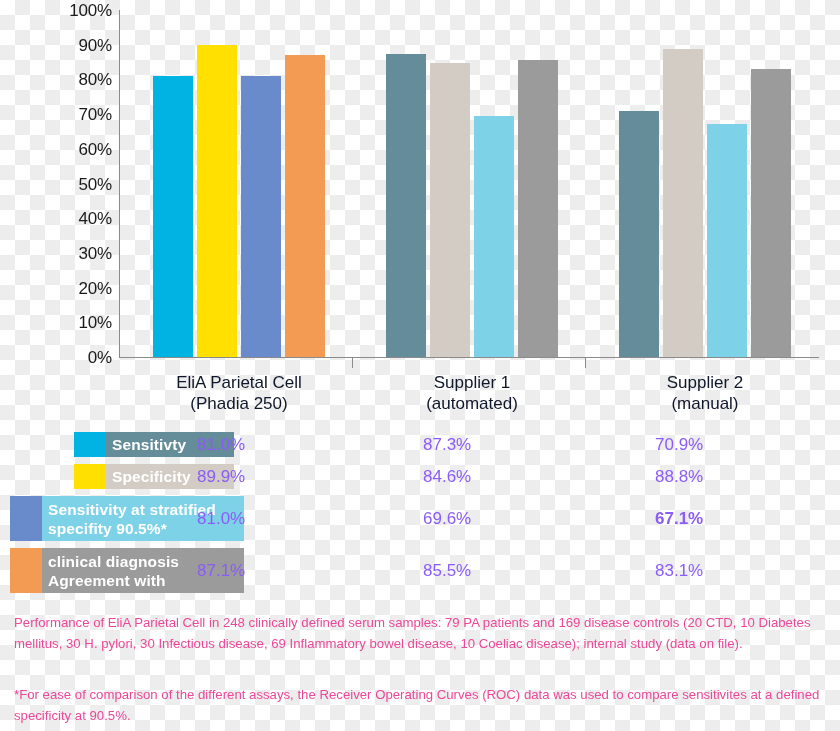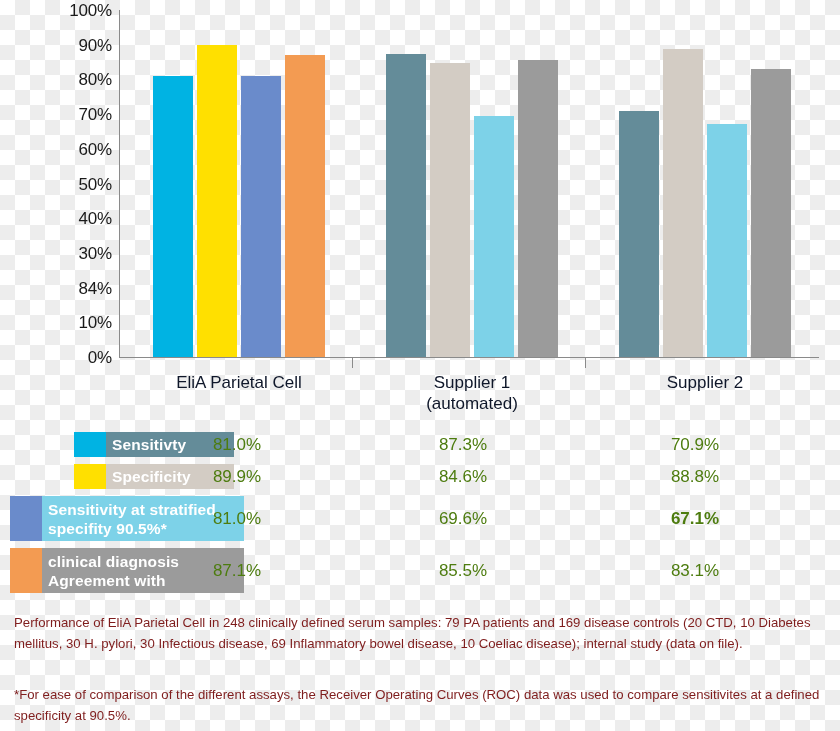--- a/index.html
+++ b/index.html
@@ -148,56 +148,55 @@
   }
   .legend-values {
     position: relative;
     flex: 1 1 auto;
   }
   .legend-value {
     position: absolute;
     top: 50%;
     transform: translateY(-50%);
     font-size: 17px;
-    color: #4d7c0f;
-    text-align: center;
+    color: #8b5cf6;
     white-space: nowrap;
   }
 
   
   .footnotes {
     position: absolute;
     left: 14px;
     top: 612px;
     width: 814px;
   }
   .footnote {
     font-size: 13.2px;
     line-height: 21px;
-    color: #7f1d1d;
+    color: #ec4899;
   }
   .footnote.second { margin-top: 30px; }
 </style>
 </head>
 <body>
 
 <div id="figure">
 
   <div class="plot-wrap">
 
     <div class="y-axis-labels" id="y-axis-labels">
         <div class="y-tick-label" style="top: 6px;">100%</div>
         <div class="y-tick-label" style="top: 40.7px;">90%</div>
         <div class="y-tick-label" style="top: 75.4px;">80%</div>
         <div class="y-tick-label" style="top: 110.1px;">70%</div>
         <div class="y-tick-label" style="top: 144.8px;">60%</div>
         <div class="y-tick-label" style="top: 179.5px;">50%</div>
         <div class="y-tick-label" style="top: 214.2px;">40%</div>
         <div class="y-tick-label" style="top: 248.9px;">30%</div>
-        <div class="y-tick-label" style="top: 283.6px;">84%</div>
+        <div class="y-tick-label" style="top: 283.6px;">20%</div>
         <div class="y-tick-label" style="top: 318.3px;">10%</div>
         <div class="y-tick-label" style="top: 353px;">0%</div>
       </div>
 
     <div class="axis-line-y"></div>
     <div class="axis-line-x"></div>
     <div class="axis-tick" style="left:352px;"></div>
     <div class="axis-tick" style="left:585px;"></div>
 
     <div class="bars-area" id="bars-area">
@@ -217,27 +216,29 @@
           <div class="bar" style="height: 246.023px; background: rgb(100, 140, 153);"></div>
           <div class="bar" style="height: 308.136px; background: rgb(211, 204, 196);"></div>
           <div class="bar" style="height: 232.837px; background: rgb(125, 210, 232);"></div>
           <div class="bar" style="height: 288.357px; background: rgb(155, 155, 155);"></div>
         </div>
       </div>
 
     <div class="group-labels" id="group-labels">
         <div class="group-label" style="left: 27px; width: 186px;">
           <span>EliA Parietal Cell</span>
+          <span>(Phadia 250)</span>
         </div>
         <div class="group-label" style="left: 260px; width: 186px;">
           <span>Supplier 1</span>
           <span>(automated)</span>
         </div>
         <div class="group-label" style="left: 493px; width: 186px;">
           <span>Supplier 2</span>
+          <span>(manual)</span>
         </div>
       </div>
   </div>
 
   <div class="legend" id="legend">
       <div class="legend-row" style="top: 2px; height: 25px;">
         <div class="swatch" style="background: rgb(0, 179, 227); margin-left: 74px;"></div>
         <div class="legend-band" style="background: rgb(100, 140, 153); width: 128px; height: 25px;">
           <div>Sensitivty</div>
         </div>

